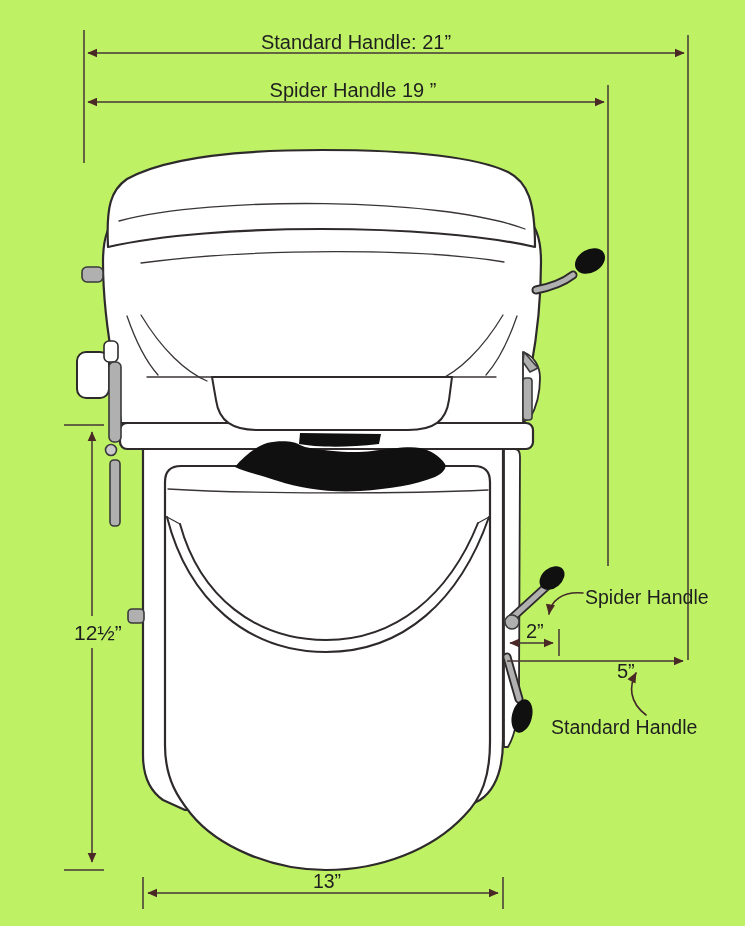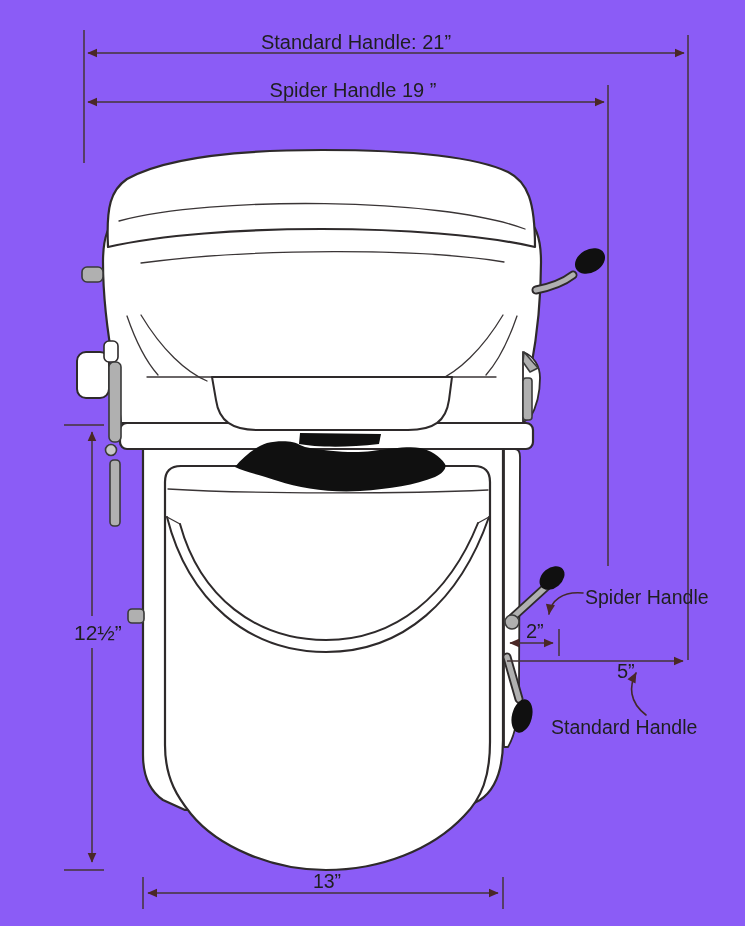--- a/index.html
+++ b/index.html
@@ -4,21 +4,21 @@
 <style>
   html, body {
     margin: 0;
     padding: 0;
     background: #ffffff;
   }
   .stage {
     position: relative;
     width: 745px;
     height: 926px;
-    background: #8b5cf6;
+    background: #bef264;
     overflow: hidden;
   }
   svg {
     display: block;
   }
   .dim-text {
     font-family: "Liberation Sans", "DejaVu Sans", sans-serif;
     fill: #1f1f1f;
   }
   .outline {

